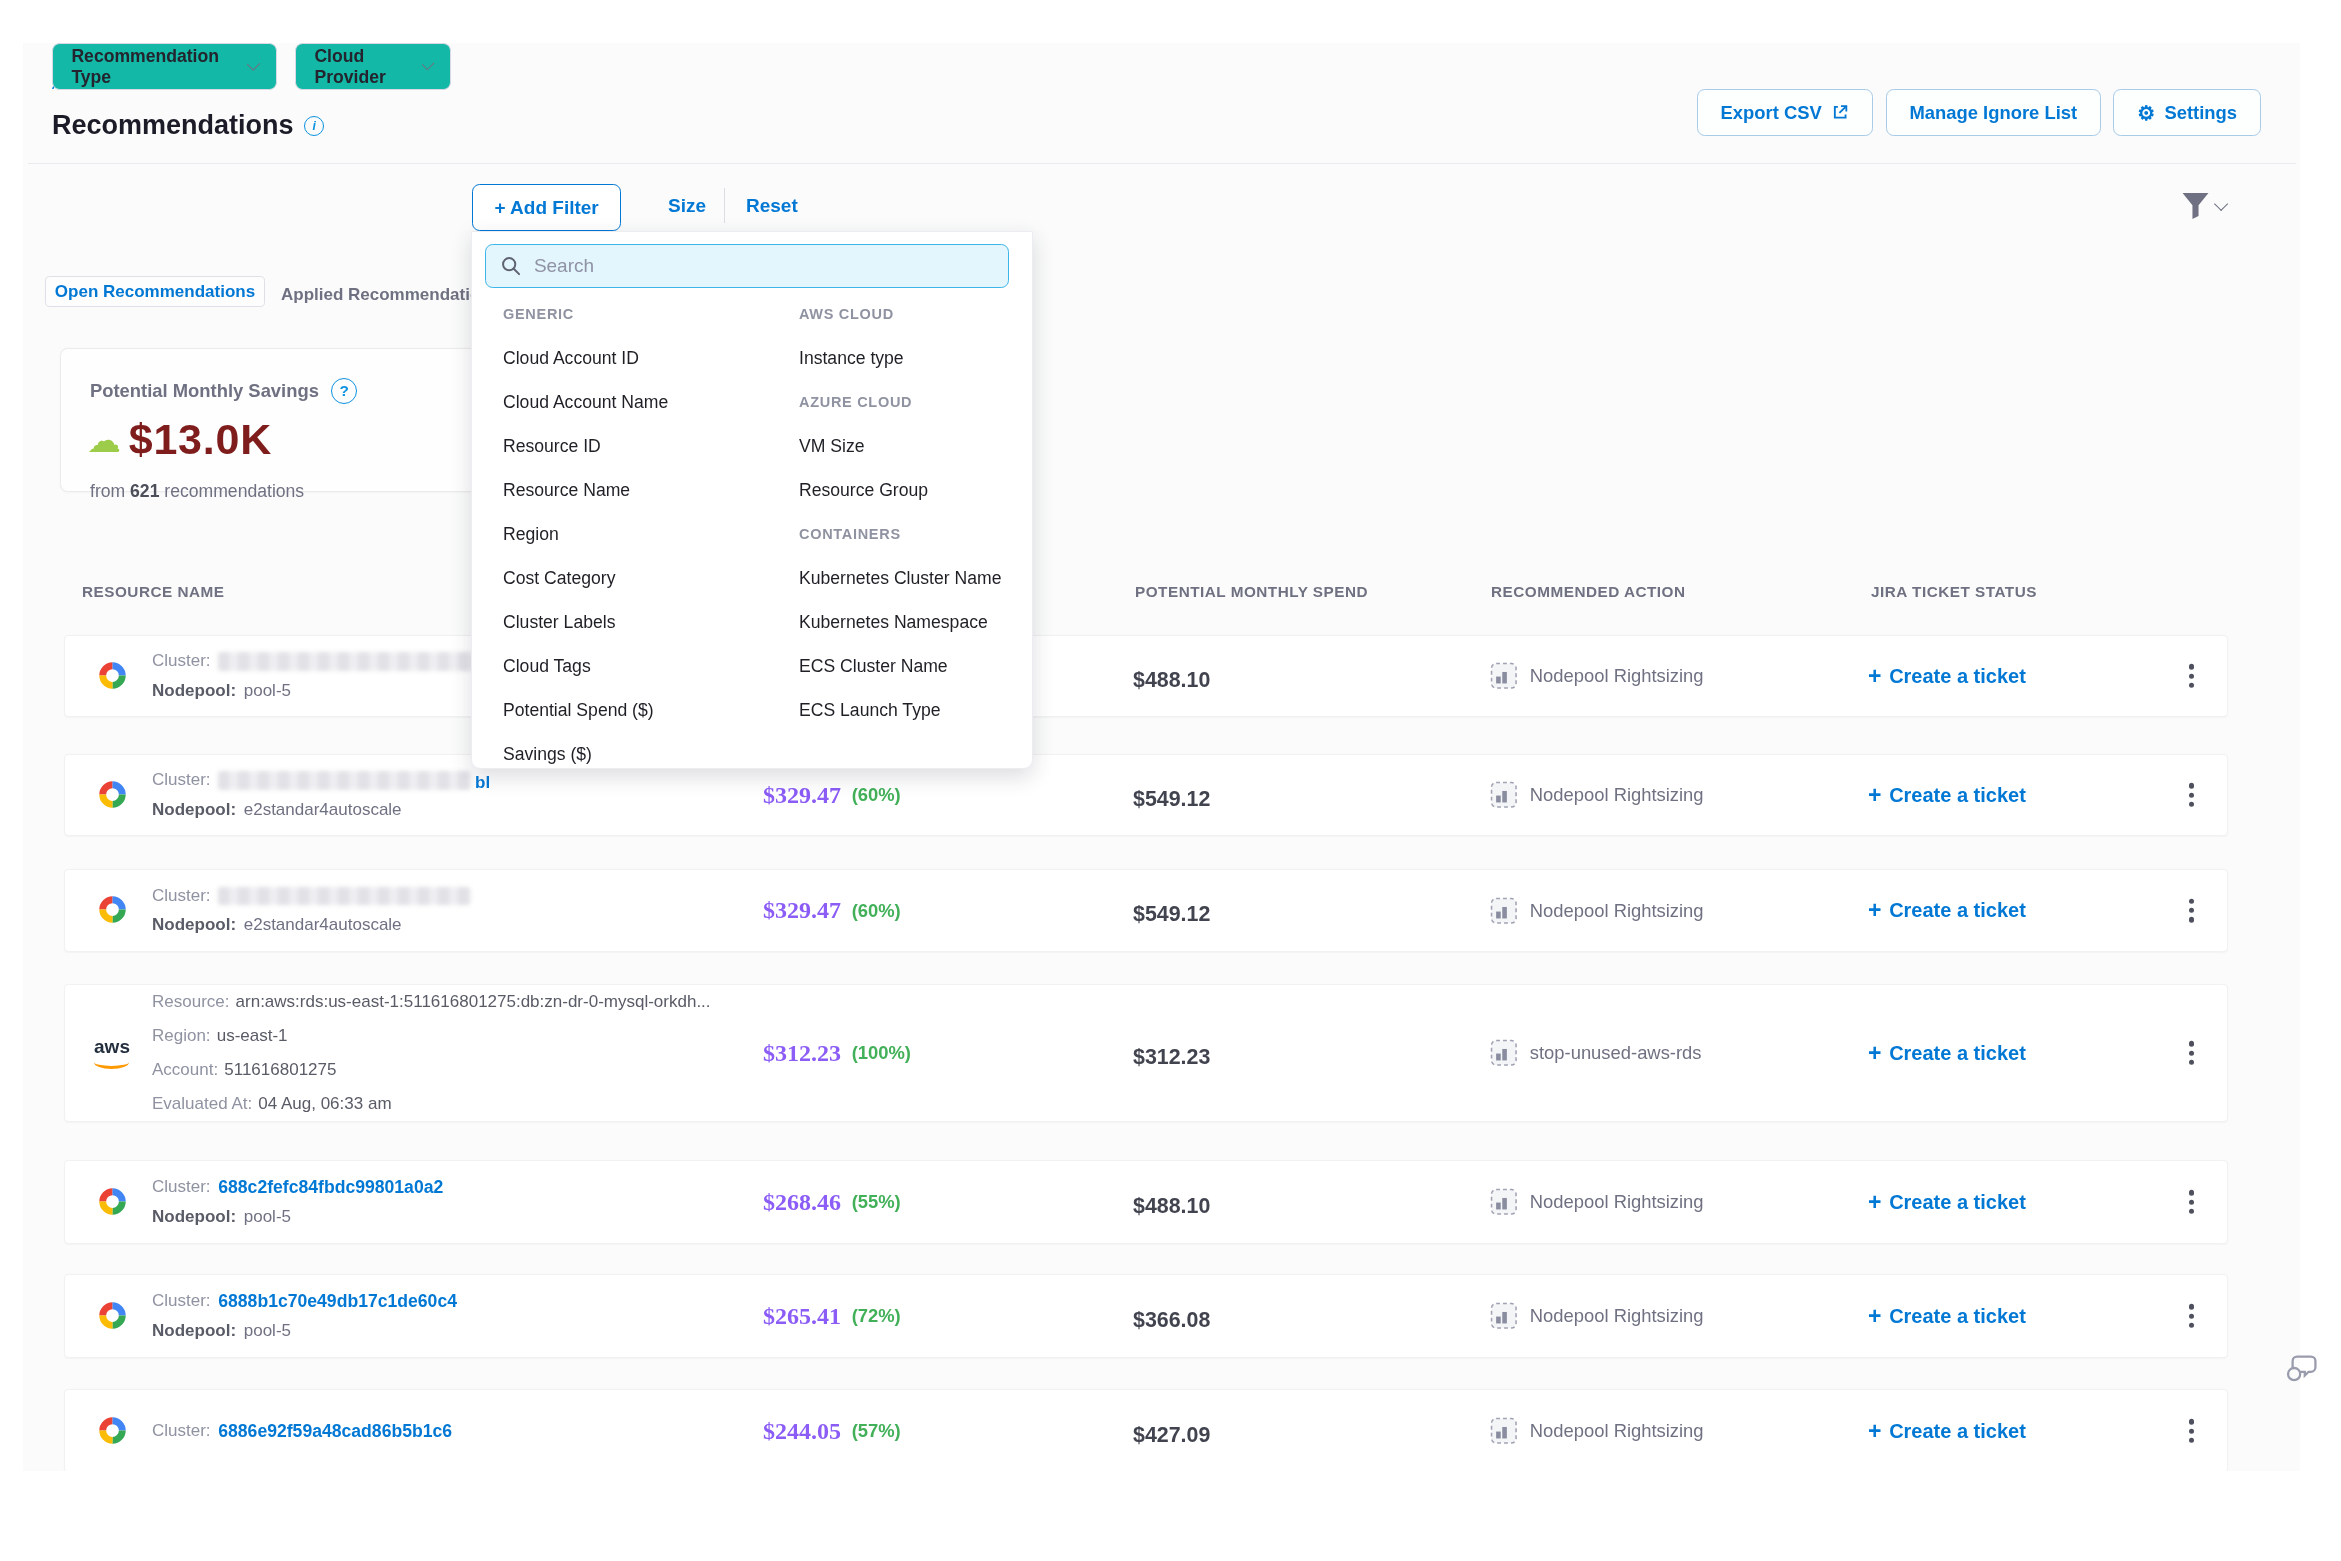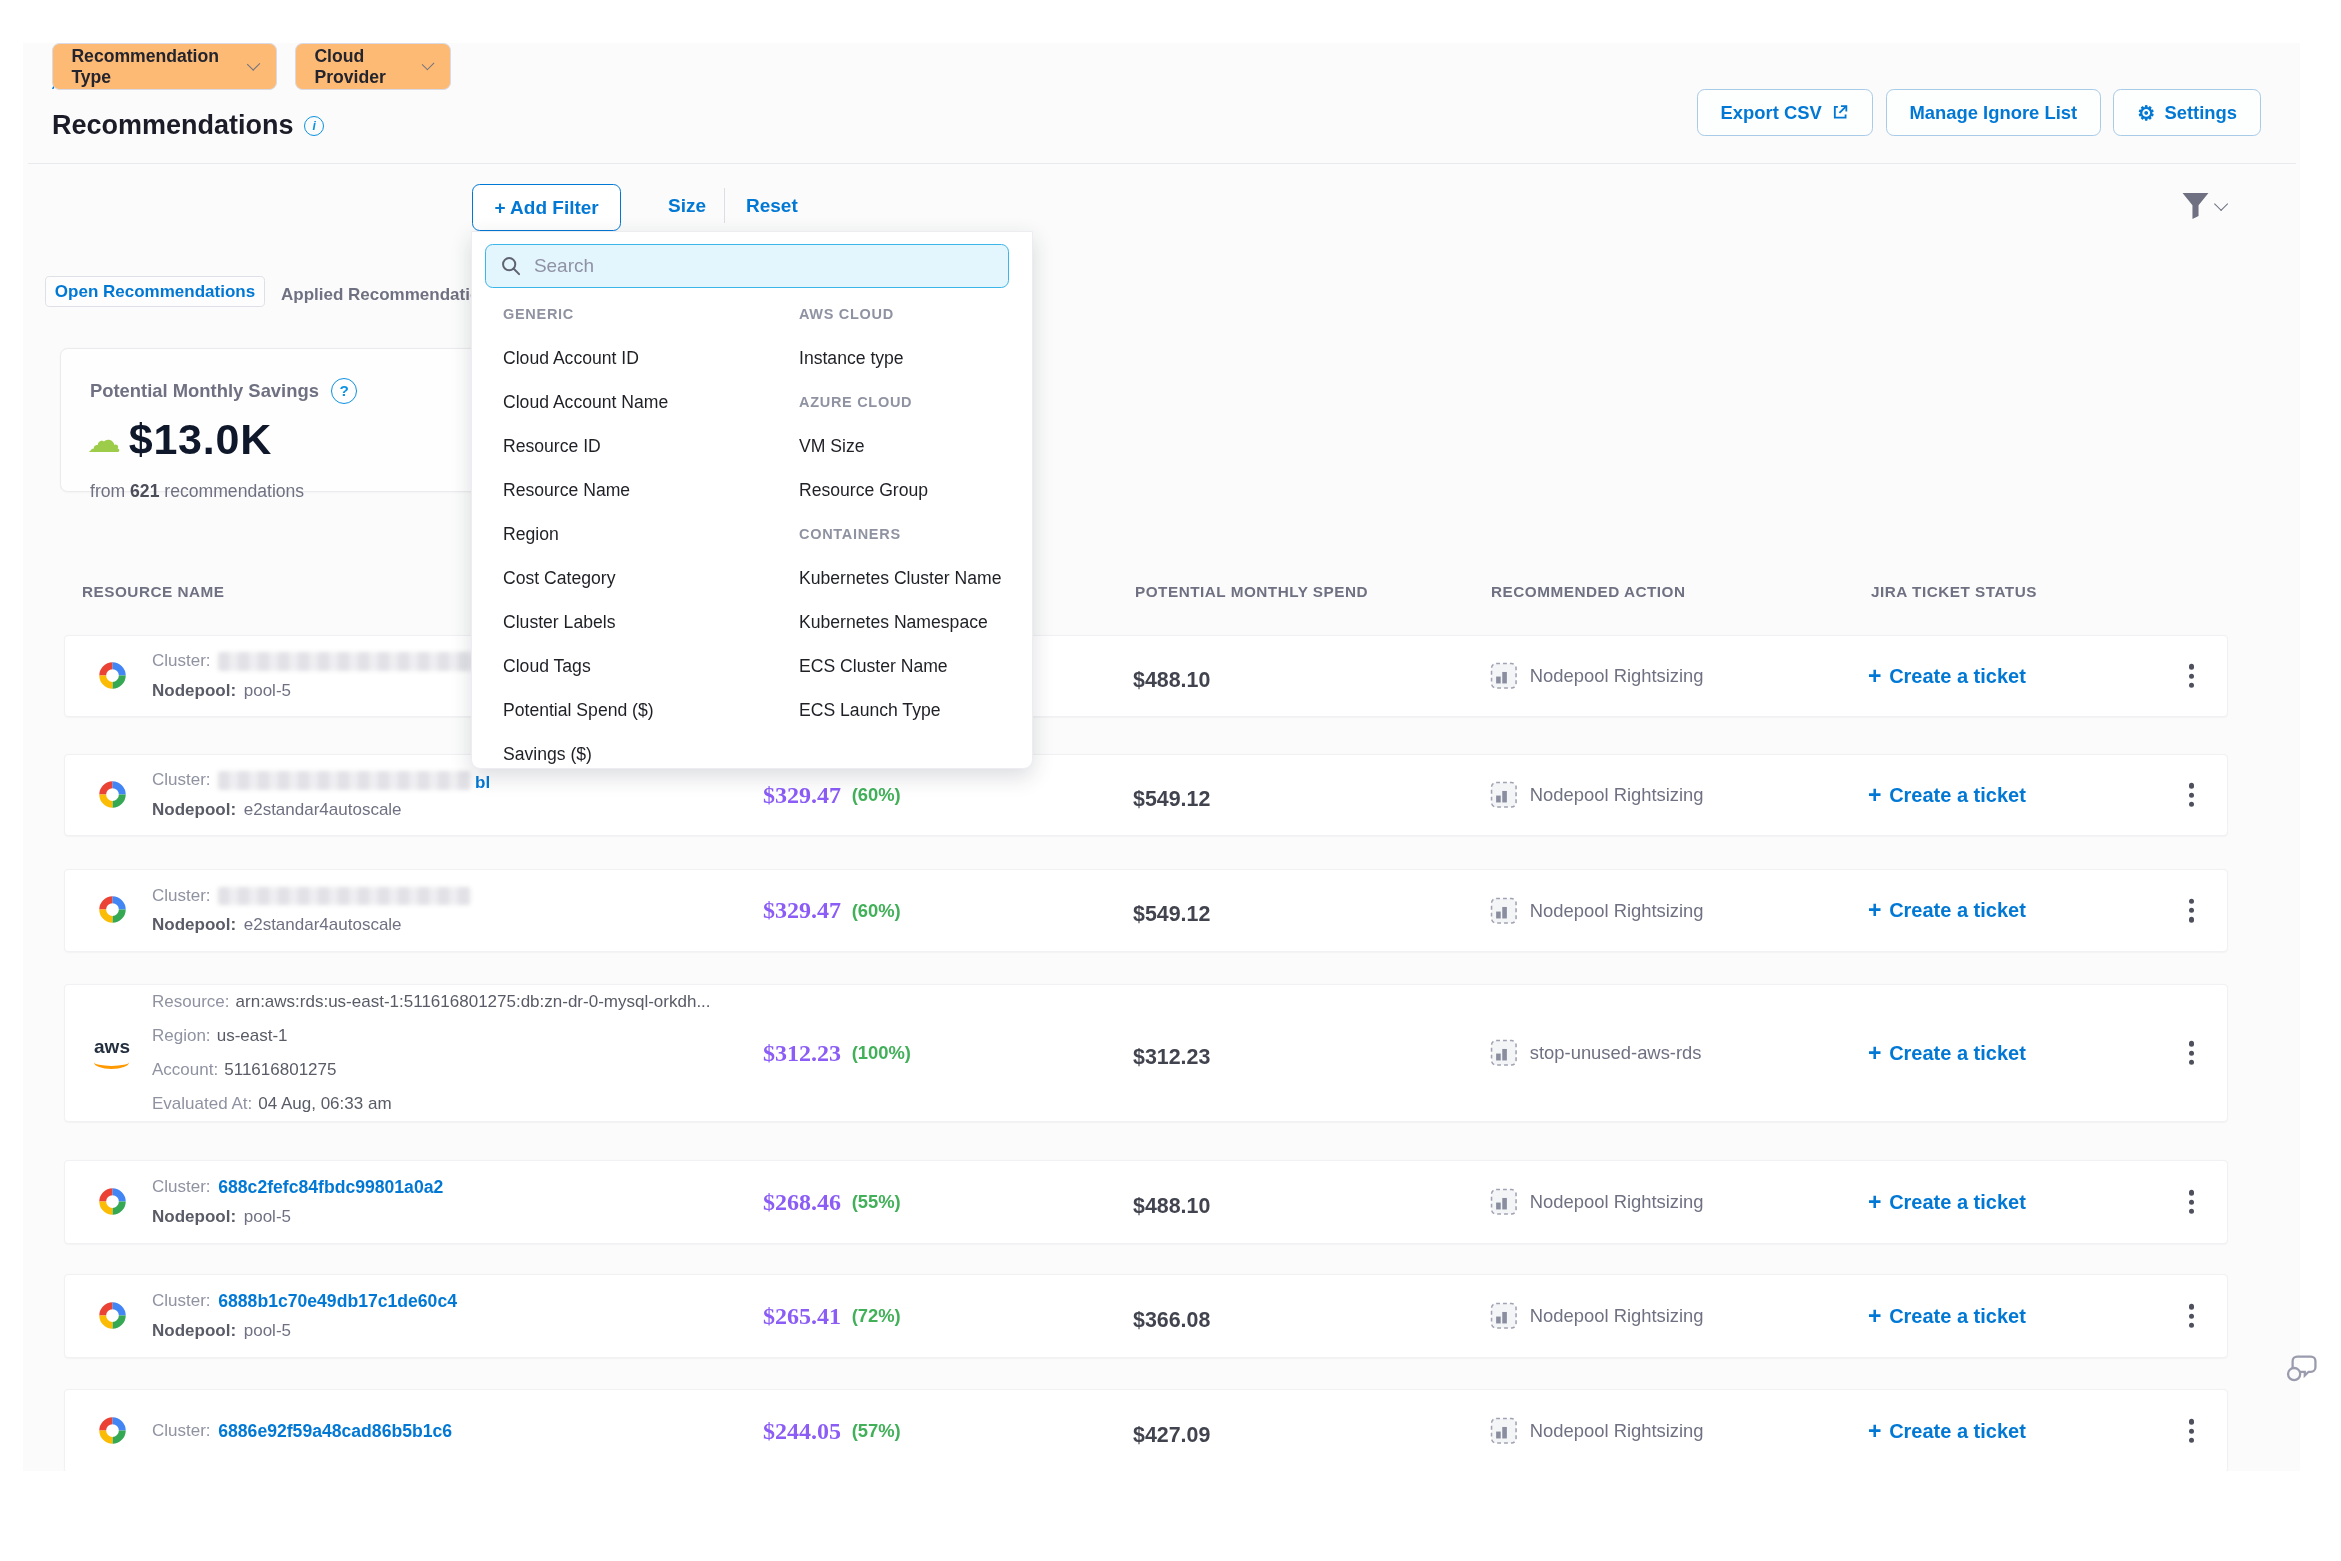--- a/index.html
+++ b/index.html
@@ -23,21 +23,21 @@
   .btn{
     height:47px;padding:0 23px;display:inline-flex;align-items:center;gap:9.2px;
     background:#fdfefe;border:1.1px solid #a8cbe8;border-radius:7.7px;
     color:#0278d5;font-size:18.4px;font-weight:600;cursor:pointer;box-sizing:border-box;
   }
   .ext-ico svg,.gear{display:block;}
   .gear{font-size:20px;line-height:1;color:#0278d5;}
   
   .chip{
     position:absolute;height:47px;display:inline-flex;align-items:center;gap:12.2px;padding:0 18.4px;
-    background:#fdba74;border:0.8px solid #d9dae5;border-radius:7.7px;box-sizing:border-box;
+    background:#14b8a6;border:0.8px solid #d9dae5;border-radius:7.7px;box-sizing:border-box;
     font-size:17.6px;font-weight:600;color:#23242e;
   }
   .chev{width:9.2px;height:9.2px;border-right:1.9px solid #6f7182;border-bottom:1.9px solid #6f7182;transform:rotate(45deg);margin-top:-4.6px;}
   .add-filter{
     position:absolute;left:449px;top:141px;height:47px;padding:0 21.4px;display:inline-flex;align-items:center;
     background:#ffffff;border:1.5px solid #0278d5;border-radius:7.7px;color:#0278d5;
     font-size:19px;font-weight:700;box-sizing:border-box;cursor:pointer;
   }
   .link{position:absolute;top:152px;font-size:19px;font-weight:700;color:#0278d5;cursor:pointer;}
   .vsep{position:absolute;left:701px;top:145px;width:0.8px;height:35px;background:#dcdde5;}
@@ -51,21 +51,21 @@
   
   .savings-card{
     position:absolute;left:37px;top:305px;width:419px;height:144px;background:#fefefe;
     border:0.8px solid #ebebee;border-radius:7.7px;box-shadow:0 0.8px 2.3px rgba(0,0,0,0.03);box-sizing:border-box;
   }
   .sc-title-row{position:absolute;left:29px;top:29px;display:flex;align-items:center;gap:12.2px;}
   .sc-title{font-size:18.4px;font-weight:600;color:#6f7182;}
   .help-q{width:26px;height:26px;border:1.9px solid #0b92e1;color:#0b92e1;font-size:15.3px;font-weight:700;}
   .sc-amount-row{position:absolute;left:26px;top:66px;display:flex;align-items:center;gap:7.7px;}
   .cloud-glyph{font-size:34px;color:#9ccc49;line-height:1;}
-  .sc-amount{font-size:43px;font-weight:800;color:#0f172a;letter-spacing:0.8px;}
+  .sc-amount{font-size:43px;font-weight:800;color:#7f1d1d;letter-spacing:0.8px;}
   .sc-sub{position:absolute;left:29px;top:132px;font-size:17.6px;color:#6f7182;}
   .sc-sub b{color:#4c4e5a;}
   
   .col-hdr{position:absolute;top:540px;font-size:15.3px;font-weight:700;color:#6f7182;letter-spacing:0.5px;}
   .row{
     position:absolute;left:41px;width:2164px;background:#ffffff;border:0.8px solid #f1f1f4;border-radius:4.6px;
     box-shadow:0 0.8px 1.5px rgba(40,41,61,0.04);box-sizing:border-box;cursor:pointer;
   }
   .prov{position:absolute;left:20px;top:0;bottom:0;width:54px;display:flex;align-items:center;justify-content:center;}
   .rtext{position:absolute;left:87px;top:0;bottom:0;display:flex;flex-direction:column;justify-content:center;gap:9.2px;}

